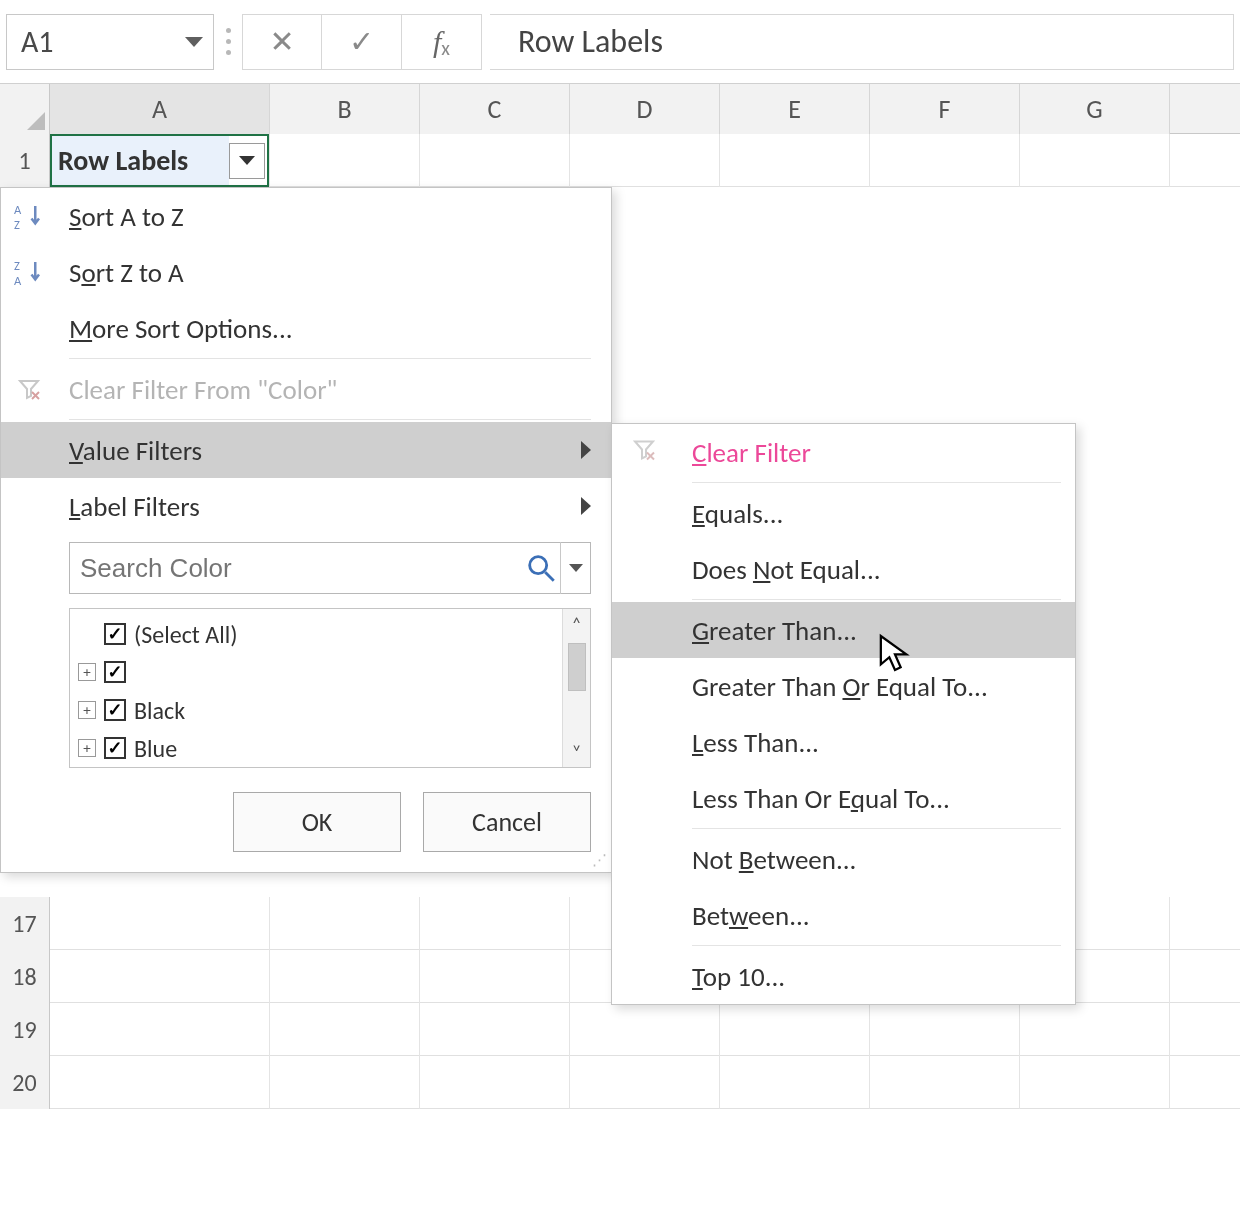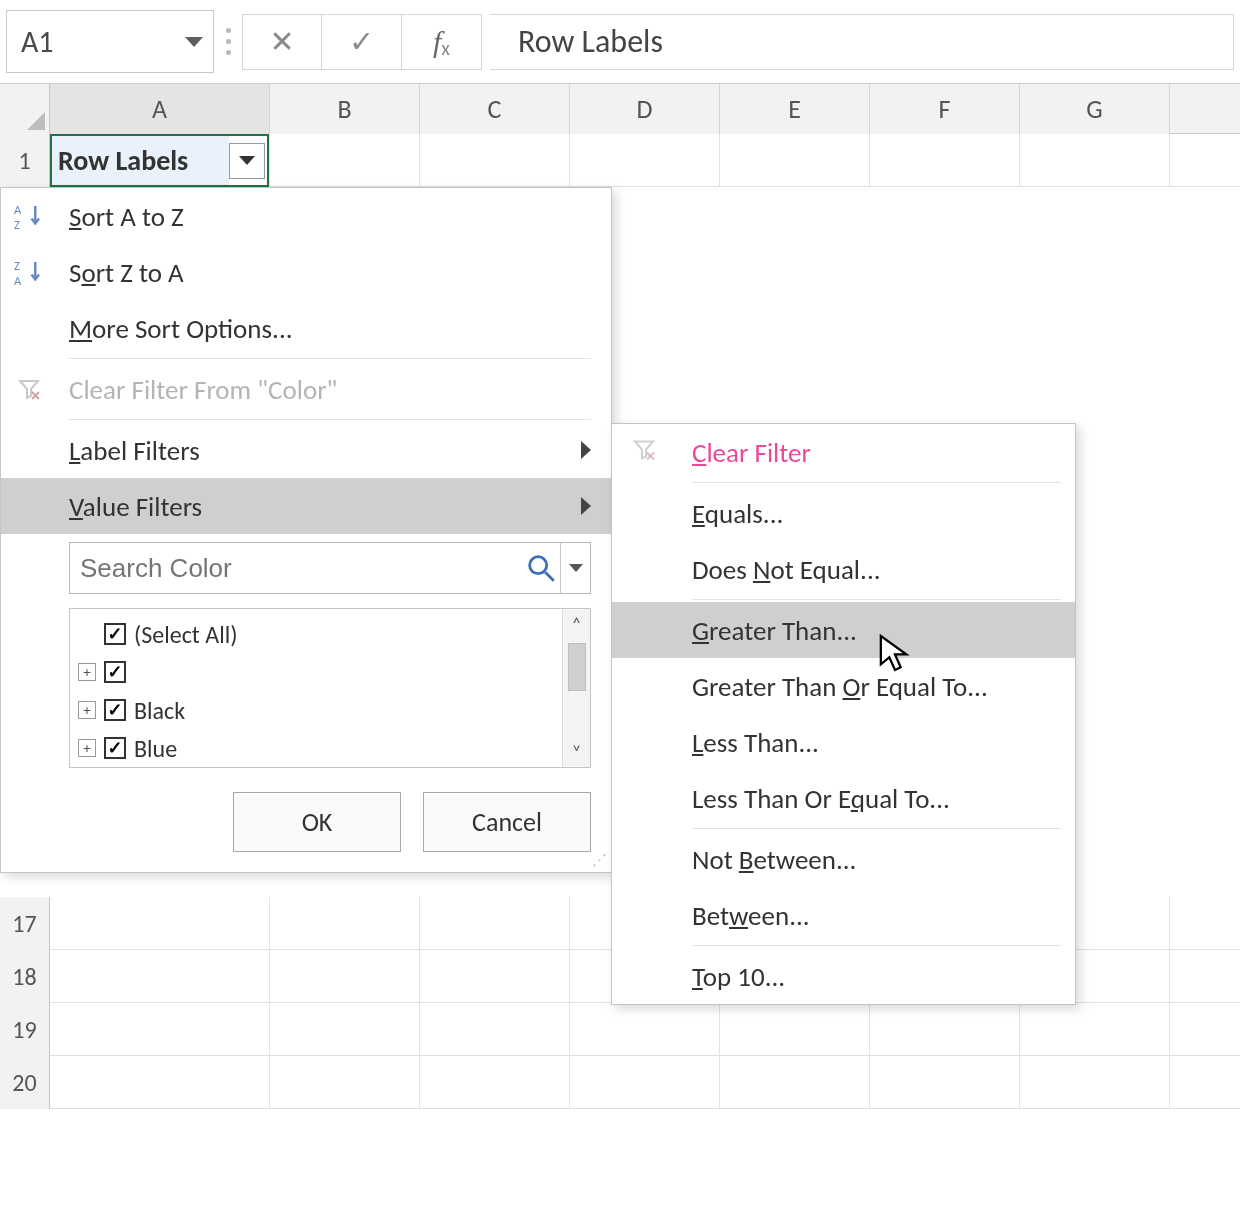--- a/index.html
+++ b/index.html
@@ -17,21 +17,21 @@
   .formula-bar {
     height: 84px;
     border-bottom: 1px solid #d0d0d0;
     display: flex;
     align-items: center;
     padding: 0 6px 0 6px;
     gap: 8px;
     background: #fff;
   }
   .name-box {
-    width: 208px; height: 63px;
+    width: 208px; height: 56px;
     border: 1px solid #c8c8c8;
     position: relative;
     display: flex; align-items: center;
     padding-left: 14px;
     font-size: 30px;
     color: #4a4a4a;
   }
   .name-box .dd {
     position: absolute; right: 10px; top: 50%;
     transform: translateY(-50%);
@@ -328,25 +328,25 @@
       <div class="micon">
         <svg class="funnel" viewBox="0 0 24 24">
             <path d="M3 4 h18 l-7 8 v7 l-4 2 v-9 z" fill="none" stroke="#c8c8c8" stroke-width="2"></path>
             <line x1="15" y1="15" x2="22" y2="22" stroke="#d6a0a0" stroke-width="2"></line>
             <line x1="22" y1="15" x2="15" y2="22" stroke="#d6a0a0" stroke-width="2"></line>
           </svg>
       </div>
       <span>Clear Filter From "Color"</span>
     </div>
     <div class="menu-sep"></div>
+    <div class="menu-item submenu highlight">
+      <span><span class="u">V</span>alue Filters</span>
+    </div>
     <div class="menu-item submenu">
       <span><span class="u">L</span>abel Filters</span>
-    </div>
-    <div class="menu-item submenu highlight">
-      <span><span class="u">V</span>alue Filters</span>
     </div>
 
     <div class="search-row">
       <div class="search-wrap">
         <input class="search-input" placeholder="Search Color" style="">
         <svg class="search-icon" viewBox="0 0 24 24">
             <circle cx="10" cy="10" r="6" fill="none" stroke="#3b6fb6" stroke-width="2"></circle>
             <line x1="15" y1="15" x2="21" y2="21" stroke="#3b6fb6" stroke-width="2"></line>
           </svg>
         <div class="search-dd">

